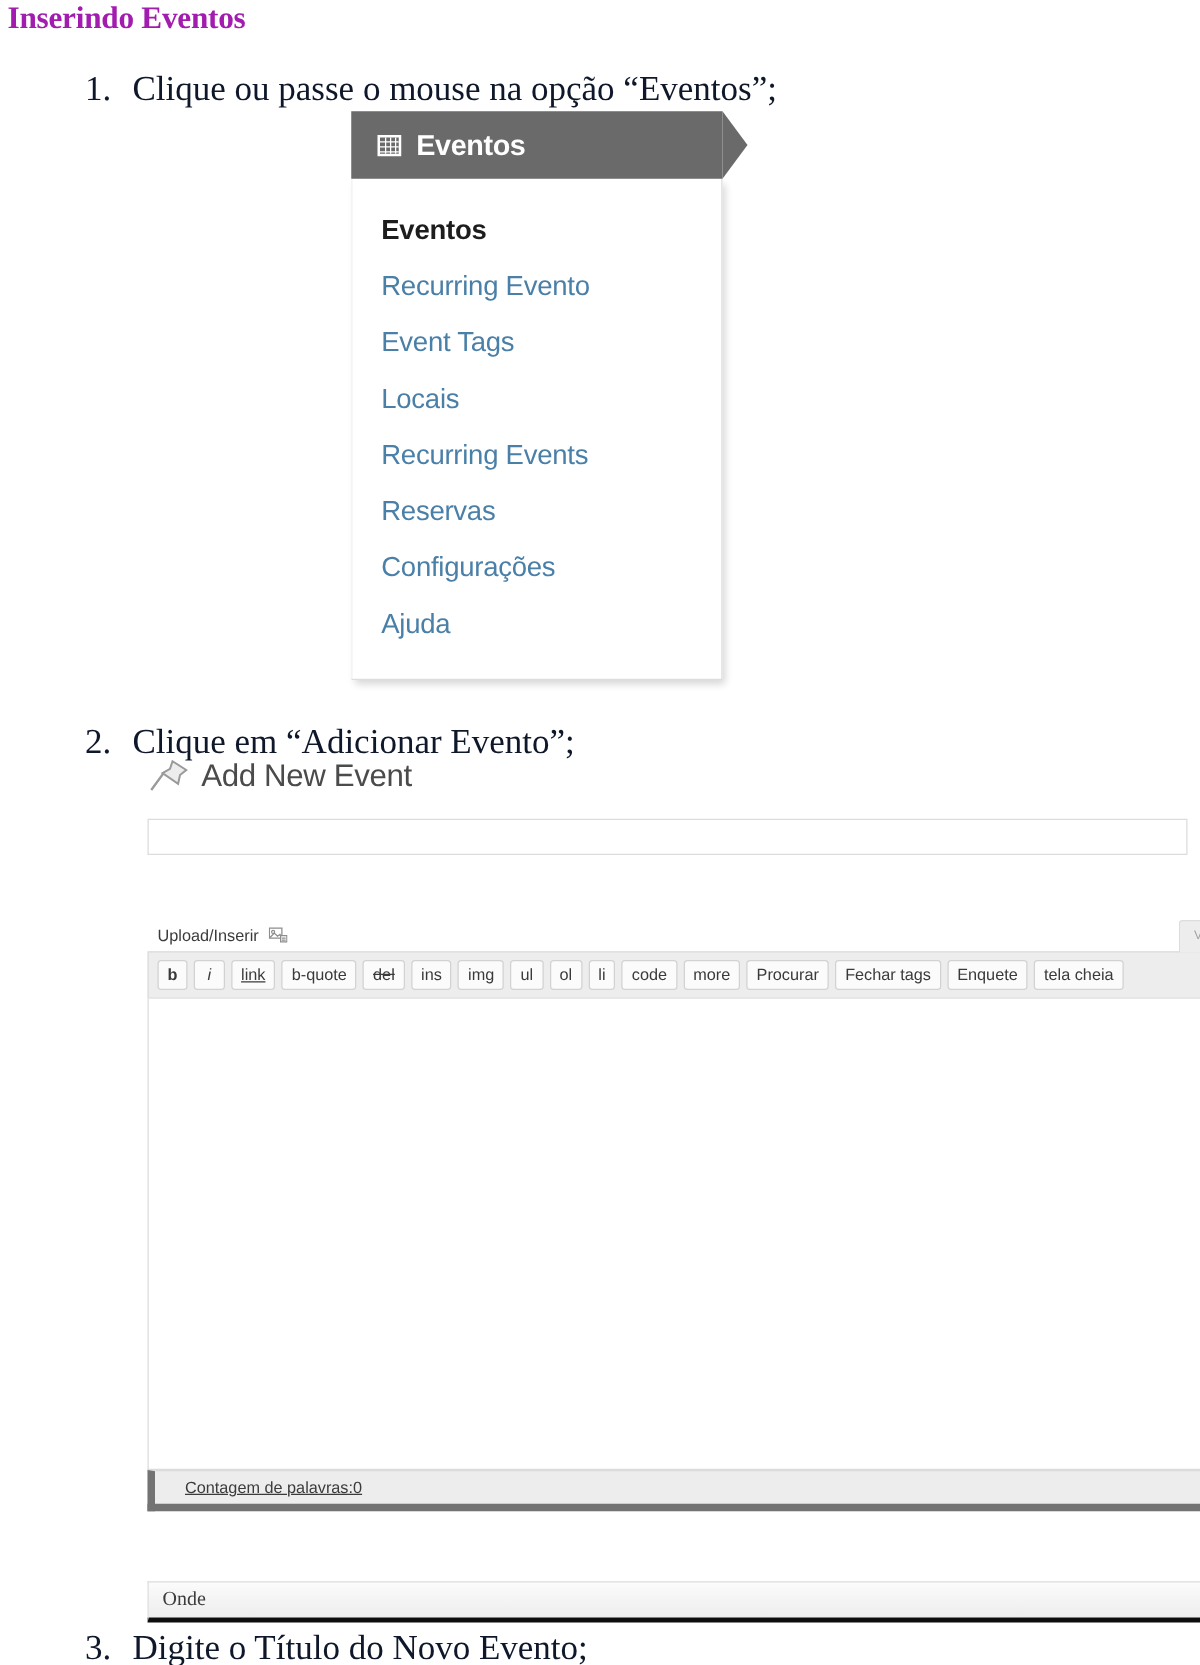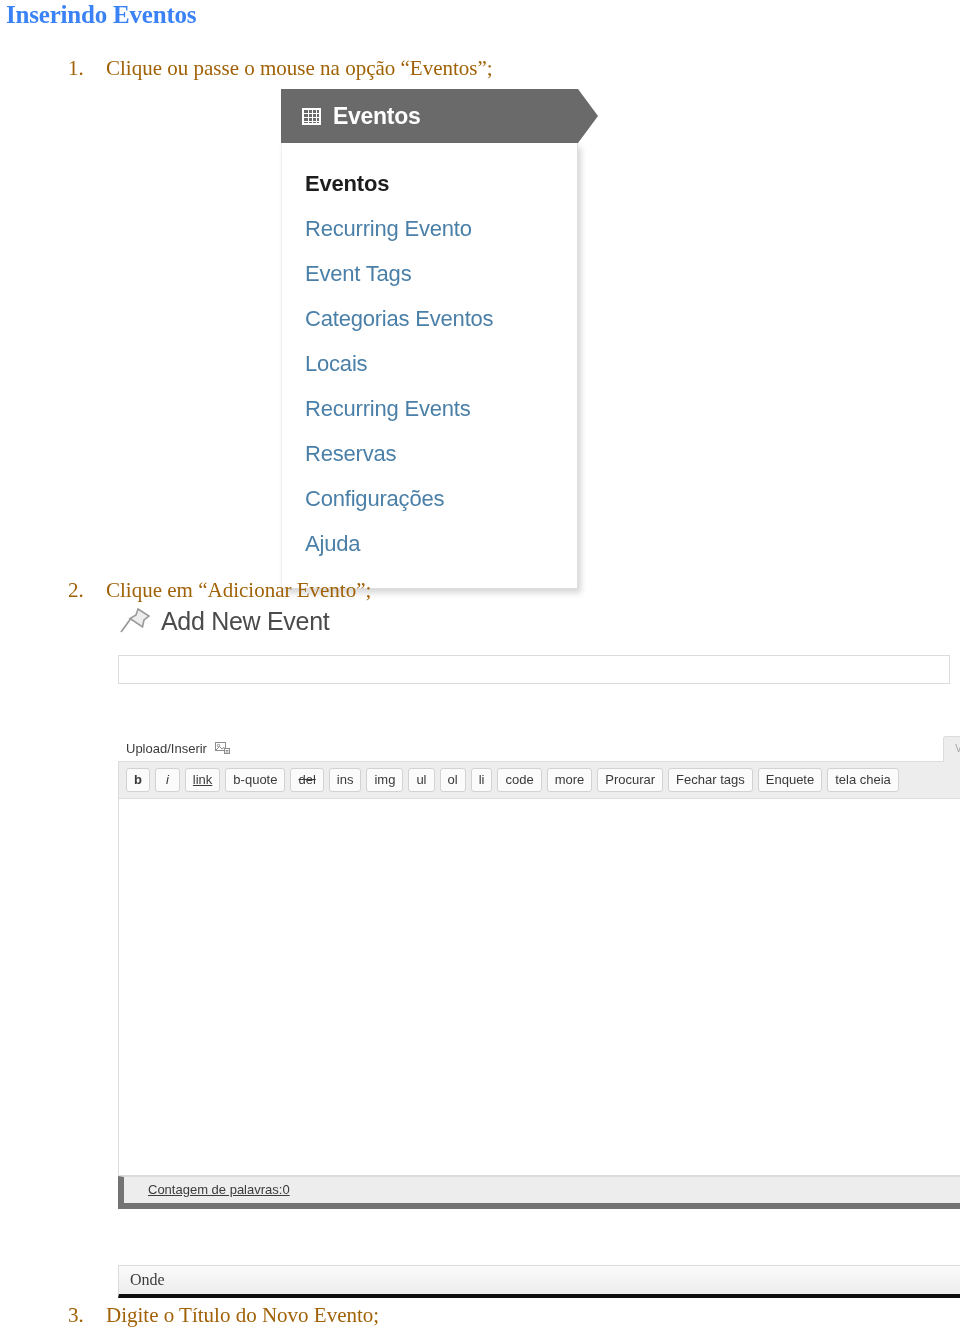--- a/index.html
+++ b/index.html
@@ -16,28 +16,28 @@
   }
 
   
   .doc-title {
     position: absolute;
     left: 6px;
     top: 1px;
     font-family: "Liberation Serif", serif;
     font-weight: bold;
     font-size: 25px;
-    color: #3b82f6;
+    color: #a21caf;
     letter-spacing: -0.2px;
   }
   .step {
     position: absolute;
     font-family: "Liberation Serif", serif;
-    font-size: 21px;
-    color: #a16207;
+    font-size: 28px;
+    color: #0f172a;
     white-space: nowrap;
   }
   .step .num {
     display: inline-block;
     width: 38px;
   }
   #step1 { left: 68px; top: 56px; }
   #step2 { left: 68px; top: 578px; }
   #step3 { left: 68px; top: 1303px; }
 
@@ -304,21 +304,20 @@
 
 <div class="wp-menu">
   <div class="wp-menu-header">
     <span class="cal-icon"></span>
     <span class="wp-menu-title">Eventos</span>
   </div>
   <div class="wp-menu-body">
     <div class="wp-menu-item current">Eventos</div>
     <div class="wp-menu-item">Recurring Evento</div>
     <div class="wp-menu-item">Event Tags</div>
-    <div class="wp-menu-item">Categorias Eventos</div>
     <div class="wp-menu-item">Locais</div>
     <div class="wp-menu-item">Recurring Events</div>
     <div class="wp-menu-item">Reservas</div>
     <div class="wp-menu-item">Configurações</div>
     <div class="wp-menu-item">Ajuda</div>
   </div>
 </div>
 
 <div class="step" id="step2">
   <span class="num">2.</span><span>Clique em “Adicionar Evento”;</span>

